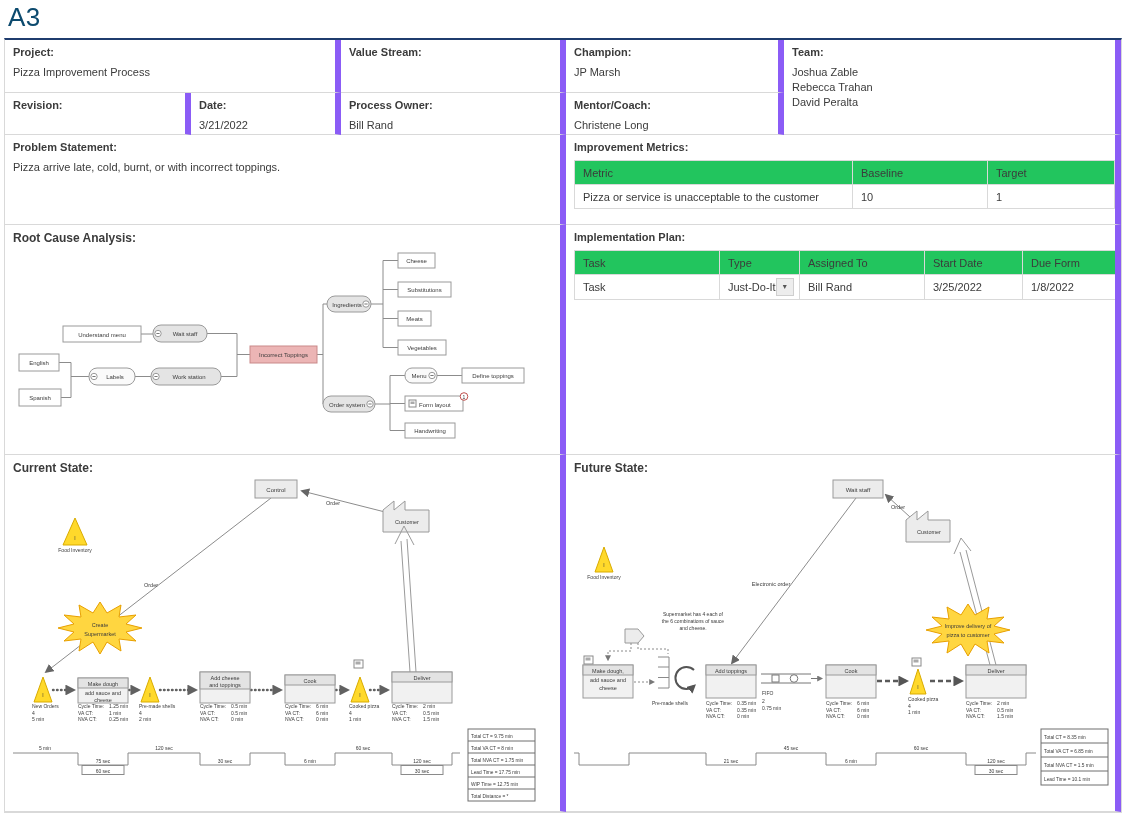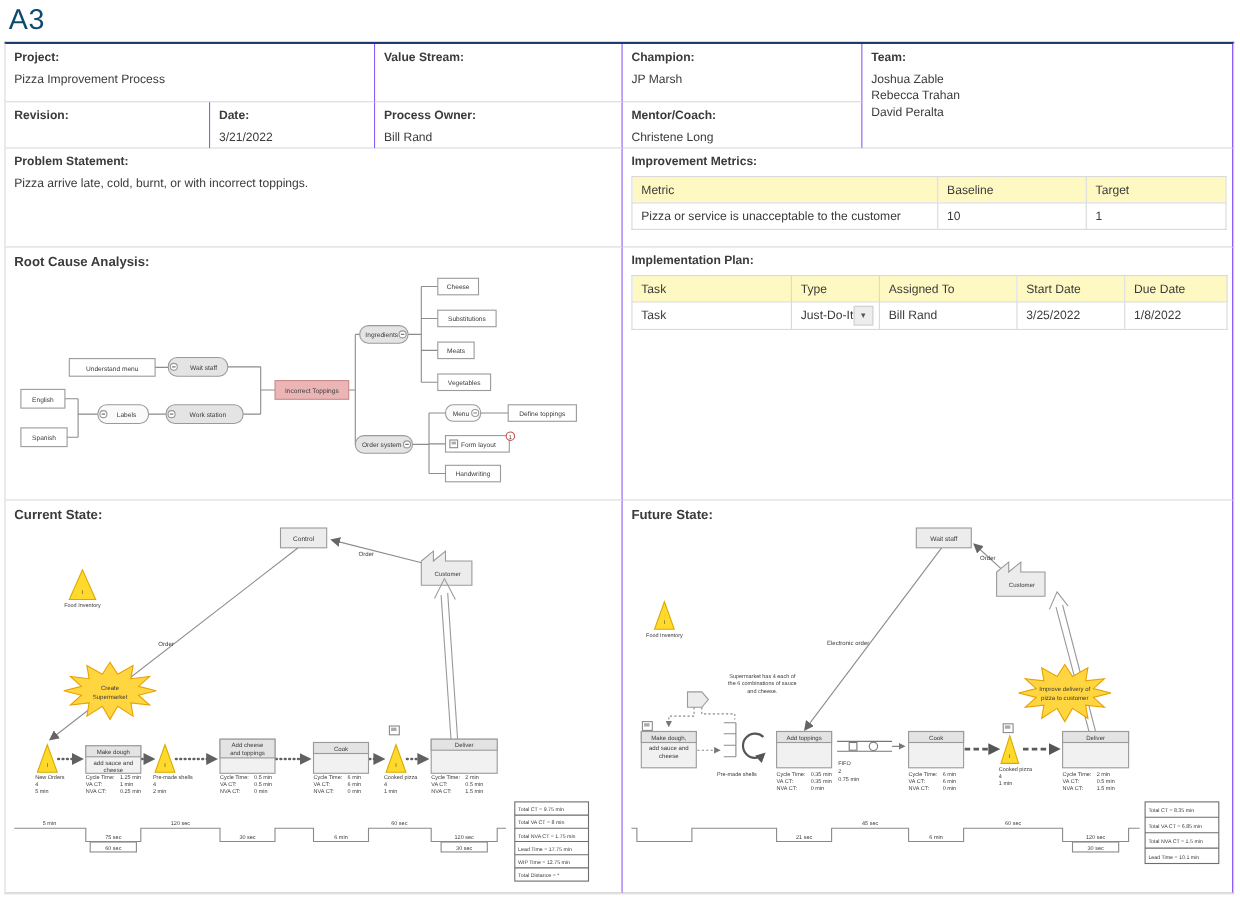--- a/index.html
+++ b/index.html
@@ -1,29 +1,29 @@
 <!DOCTYPE html>
 <html><head>
 <meta charset="utf-8">
 <style>
   html,body{margin:0;padding:0;background:#fff;}
   .page{position:relative;width:1127px;height:817px;background:#fff;overflow:hidden;
         font-family:"Liberation Sans",sans-serif;color:#3b3b3b;}
   .a3-title{position:absolute;left:8px;top:2px;font-size:26px;font-weight:400;color:#0c4a6e;letter-spacing:.5px;}
   .sheet{position:absolute;left:4px;top:38px;width:1118px;height:775px;box-sizing:border-box;
          border:1px solid #d9d9d9;border-top:2px solid #1f3c6e;}
-  .cell{position:absolute;box-sizing:border-box;border-right:1px solid #8b5cf6;border-bottom:1px solid #d9d9d9;
+  .cell{position:absolute;box-sizing:border-box;border-right:6px solid #8b5cf6;border-bottom:1px solid #d9d9d9;
         padding:6px 8px;overflow:hidden;}
   .lbl{font-weight:bold;font-size:11px;margin-bottom:7px;}
   .val{font-size:11px;line-height:15px;}
   .sec-lbl{position:absolute;top:6px;left:8px;font-weight:bold;font-size:12px;z-index:3;}
   table.tbl{border-collapse:collapse;font-size:11px;table-layout:fixed;}
   .tbl th,.tbl td{border:1px solid #d9d9d9;padding:3px 8px;font-weight:normal;text-align:left;
                   white-space:nowrap;overflow:hidden;height:17px;}
-  .tbl th{background:#fef9c3;}
+  .tbl th{background:#22c55e;}
   .num{text-align:right;}
   .combo{display:flex;align-items:center;justify-content:flex-start;margin:-3px -8px;padding:3px 0 3px 8px;}
   .combo-caret{display:inline-block;width:16px;height:16px;background:#ededed;border:1px solid #cfcfcf;
                font-size:8px;line-height:15px;text-align:center;color:#555;margin-right:1px;cursor:default;}
   svg{position:absolute;left:0;top:0;}
   svg text{font-family:"Liberation Sans",sans-serif;fill:#3b3b3b;}
   .tc{text-anchor:middle;}
   .t6{font-size:6px;} .t55{font-size:5.5px;} .t5{font-size:5px;} .t48{font-size:4.8px;}
   .node{fill:#ffffff;stroke:#9a9a9a;stroke-width:1;}
   .caps{fill:#e4e4e4;stroke:#9a9a9a;stroke-width:1;}
@@ -185,21 +185,21 @@
             <col style="width:125px">
             <col style="width:98px">
             <col style="width:93px">
           </colgroup>
         <tbody>
             <tr>
           <th>Task</th>
           <th>Type</th>
           <th>Assigned To</th>
           <th>Start Date</th>
-          <th>Due Date</th>
+          <th>Due Form</th>
         </tr>
         <tr>
           <td>Task</td>
           <td>
             <span class="combo">
               <span>Just-Do-It</span>
               <span class="combo-caret"><span>▾</span></span>
             </span>
           </td>
           <td>Bill Rand</td>

